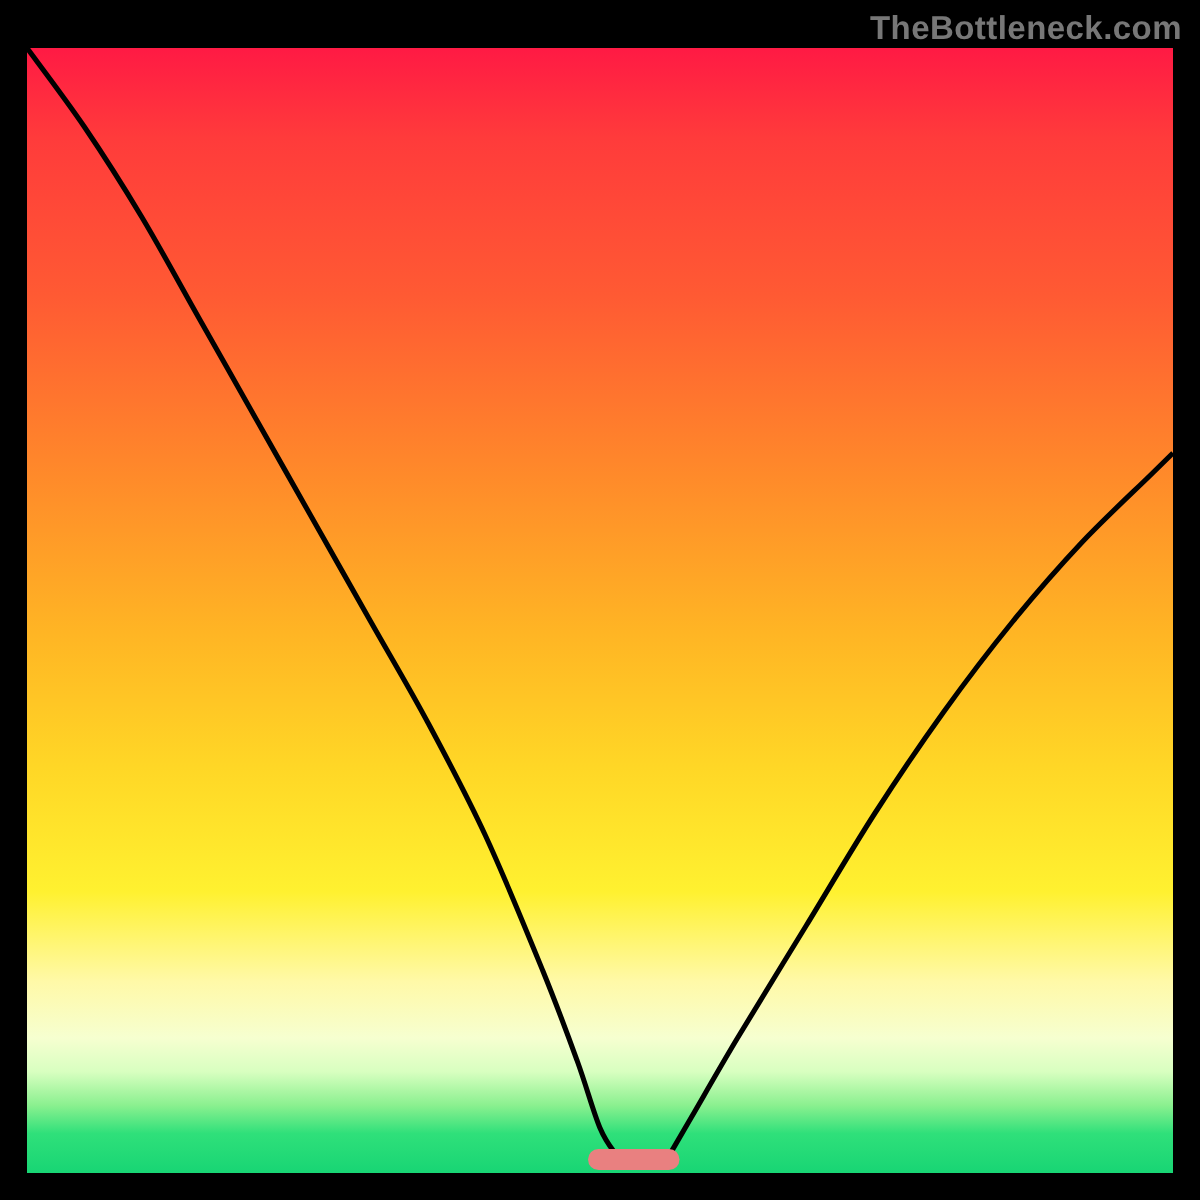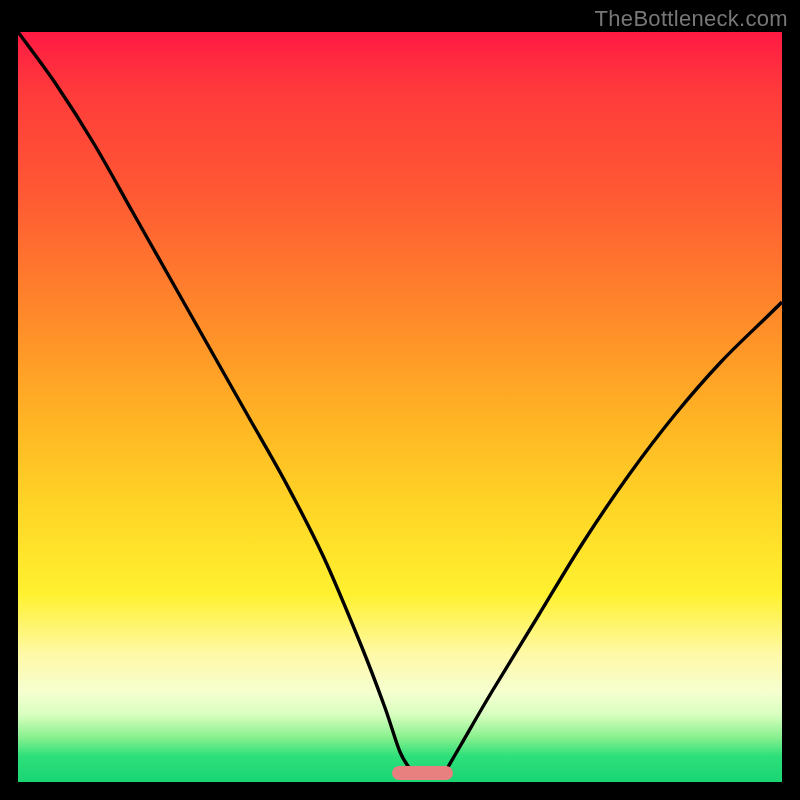--- a/index.html
+++ b/index.html
@@ -16,21 +16,21 @@
     width: 800px;
     height: 800px;
     background: #000;
   }
   .watermark {
     position: absolute;
     top: 6px;
     right: 12px;
     color: #777;
     font-size: 22px;
-    font-weight: 400;
+    font-weight: 700;
     letter-spacing: 0.3px;
   }
   .plot-area {
     position: absolute;
     left: 18px;
     top: 32px;
     width: 764px;
     height: 750px;
     
     background: linear-gradient(

